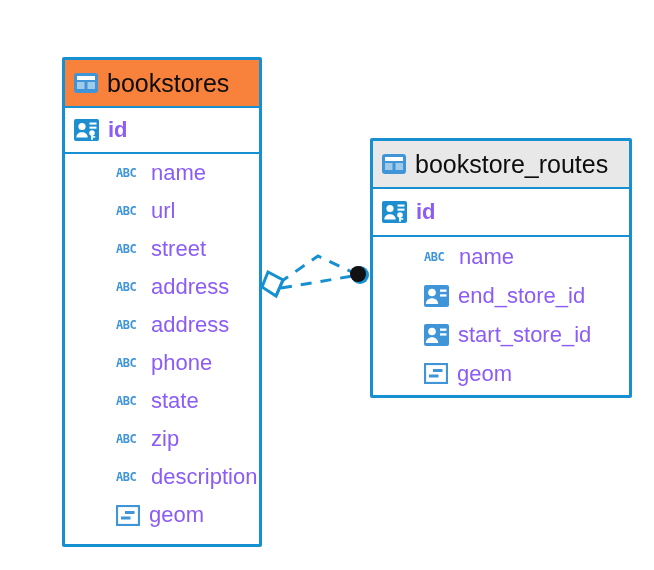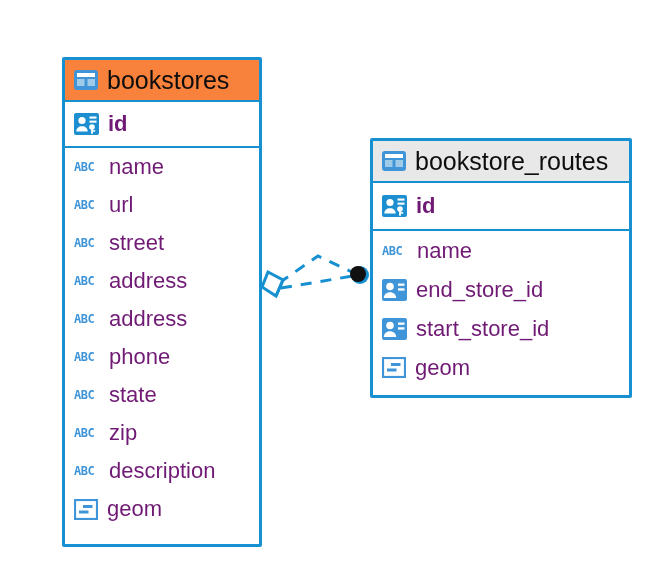--- a/index.html
+++ b/index.html
@@ -41,55 +41,55 @@
     width: 262px;
     height: 260px;
   }
 
   .entity-header {
     box-sizing: border-box;
     display: flex;
     align-items: center;
     gap: 9px;
     padding: 0 9px;
-    height: 40px;
+    height: 46px;
   }
   .entity-header.accent-orange { background: #f8813c; }
   .entity-header.accent-gray   { background: #e8e8e8; }
 
   .entity-title {
     font-size: 25px;
     color: #0d0d0d;
     line-height: 1;
     white-space: nowrap;
   }
 
   .rule {
     height: 2px;
     background: #1690d0;
     width: 100%;
   }
 
-  .field-list { display: block; }
+  .field-list { display: block; padding-left: 42px; }
 
   .field-row {
     box-sizing: border-box;
     display: flex;
     align-items: center;
     gap: 9px;
     padding: 0 9px;
     height: 38px;
   }
   #entity-bookstores .field-row.pk-row { height: 44px; }
   #entity-bookstore-routes .field-row.pk-row { height: 46px; }
   #entity-bookstore-routes .field-row { height: 39px; }
 
   .field-name {
     font-size: 22px;
-    color: #701a75;
+    color: #8b5cf6;
     line-height: 1;
     white-space: nowrap;
   }
   .field-name.bold { font-weight: bold; }
 
   
   .icon {
     flex: 0 0 auto;
     display: block;
     line-height: 0;

